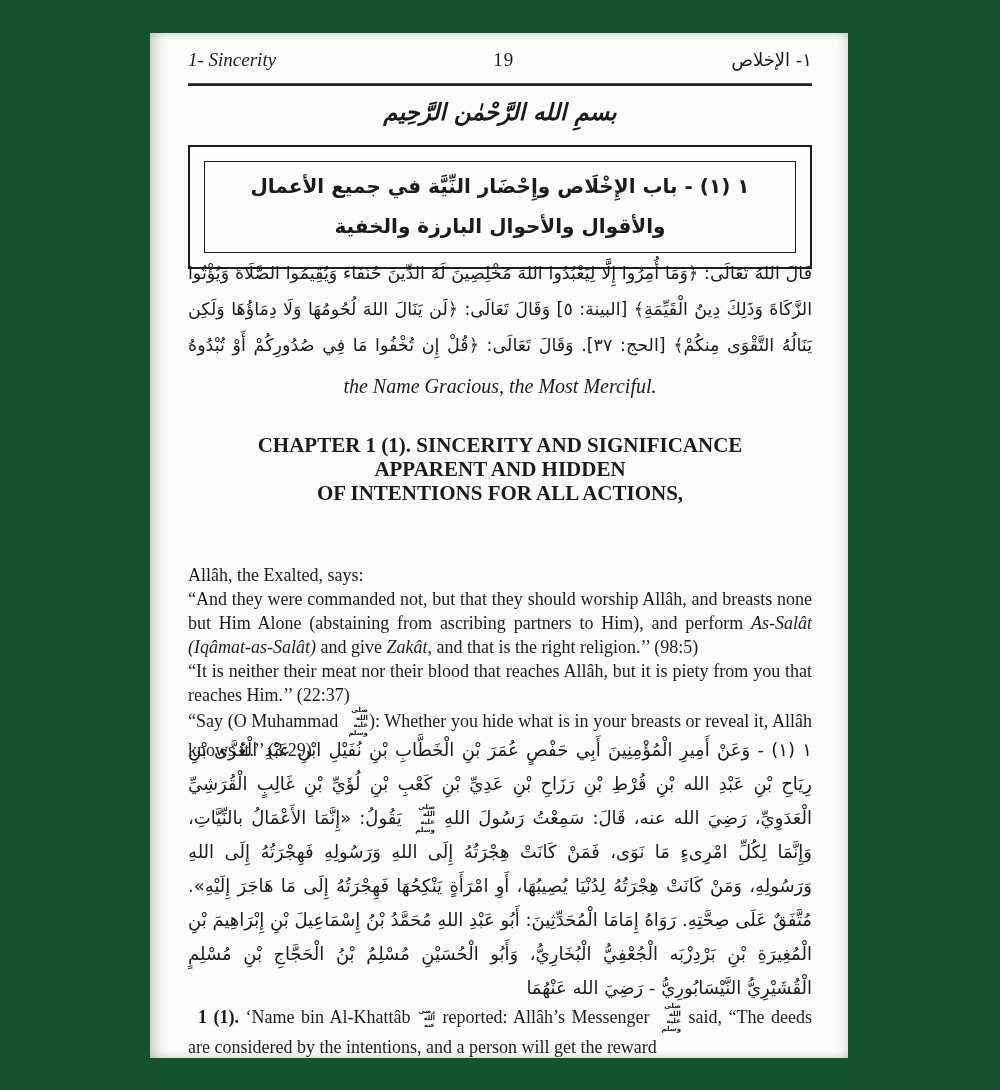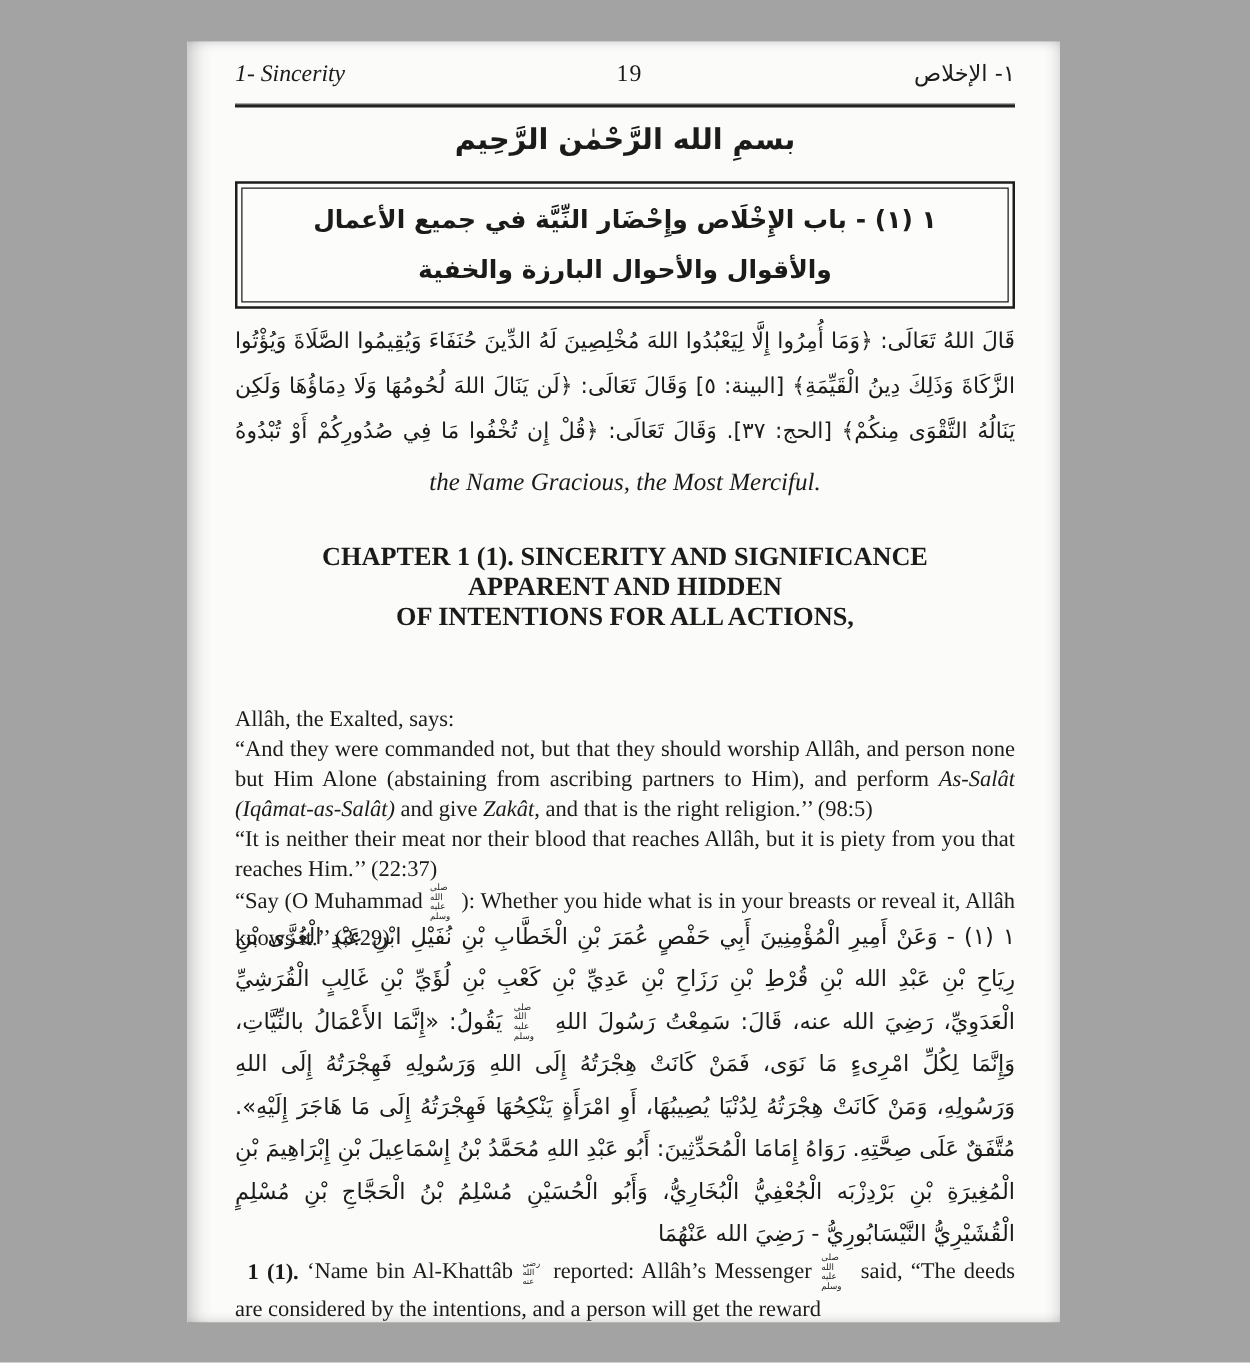--- a/index.html
+++ b/index.html
@@ -1,60 +1,60 @@
 <!DOCTYPE html>
 <html lang="en"><head>
 <meta charset="utf-8">
 <style>
   html,body{margin:0;padding:0;}
   .backdrop{
     position:relative;width:1000px;height:1090px;
-    background:#a3a3a3;overflow:hidden;
+    background:#14532d;overflow:hidden;
     font-family:"Liberation Serif",serif;color:#1b1b1b;
   }
   .page{
     position:absolute;left:150px;top:33px;width:698px;height:1025px;
     background:#fbfbf9;overflow:hidden;
     box-shadow:
       inset 12px 0 16px -9px rgba(40,40,40,.30),
       inset -9px 0 12px -8px rgba(40,40,40,.20),
       inset 0 7px 9px -7px rgba(40,40,40,.15),
       inset 0 -7px 9px -7px rgba(40,40,40,.15);
   }
   .abs{position:absolute;left:38px;right:36px;}
   
   .running-header{top:16px;display:flex;justify-content:space-between;align-items:baseline;}
   .h-en{font-style:italic;font-size:19px;}
   .h-num{font-size:19px;letter-spacing:1px;}
   .h-ar{font-family:"DejaVu Sans",sans-serif;font-size:18px;direction:rtl;}
   .header-rule{top:50px;height:2px;background:#222;border-top:1px solid #555;}
   
   .ar{font-family:"DejaVu Sans",sans-serif;direction:rtl;}
-  .bismillah{top:66px;text-align:center;font-size:23px;font-weight:bold;}
+  .bismillah{top:66px;text-align:center;font-size:23px;font-weight:bold;font-style:italic;}
   
-  .chapterbox{top:112px;border:2px solid #1d1d1d;padding:3px;background:#fcfcfb;}
+  .chapterbox{top:112px;border:2px solid #1d1d1d;padding:14px;background:#fcfcfb;}
   .chapterbox-inner{border:1.5px solid #1d1d1d;padding:4px 10px 6px;}
   .boxline{text-align:center;font-size:20px;font-weight:bold;line-height:40px;}
   
   .quran{top:222px;font-size:17.5px;line-height:36px;text-align:justify;height:110px;overflow:hidden;}
   
   .basmala{top:340px;text-align:center;font-style:italic;font-size:20px;line-height:27px;}
   
   .chaphead{top:400px;text-align:center;font-weight:bold;font-size:21px;line-height:24px;}
   
   .body-en{font-size:18px;line-height:24px;text-align:justify;}
   .body-en p{margin:0;}
   .body1{top:495px;height:244px;overflow:hidden;margin-top:35px;}
   .body2{top:970px;line-height:26px;}
   
   .hadith-ar{top:700px;font-size:18px;line-height:34px;text-align:justify;height:272px;overflow:hidden;}
   
   .medallion{
-    display:inline-block;vertical-align:middle;text-align:left;
-    font-family:"DejaVu Sans",sans-serif;font-weight:normal;direction:rtl;
+    display:inline-block;vertical-align:middle;text-align:right;
+    font-family:"DejaVu Sans",sans-serif;font-weight:bold;direction:rtl;
     font-size:7px;line-height:1.1;width:24px;margin:0 1px;
   }
   .medallion.small{width:17px;font-size:6.5px;}
   i{font-style:italic;}
   b{font-weight:bold;margin-left:10px;}
 </style>
 </head>
 <body>
 
 <div class="backdrop">
@@ -83,21 +83,21 @@
     </div>
 
     <div class="abs chaphead">
       <div>CHAPTER 1 (1). SINCERITY AND SIGNIFICANCE</div>
       <div>APPARENT AND HIDDEN</div>
       <div>OF INTENTIONS FOR ALL ACTIONS,</div>
     </div>
 
     <div class="abs body-en body1">
       <p>Allâh, the Exalted, says:</p>
-      <p><span>“And they were commanded not, but that they should worship Allâh, and person none but Him Alone (abstaining from ascribing partners to Him), and perform </span><i>As-Salât (Iqâmat-as-Salât)</i><span> and give </span><i>Zakât</i><span>, and that is the right religion.’’ (98:5)</span></p>
+      <p><span>“And they were commanded not, but that they should worship Allâh, and breasts none but Him Alone (abstaining from ascribing partners to Him), and perform </span><i>As-Salât (Iqâmat-as-Salât)</i><span> and give </span><i>Zakât</i><span>, and that is the right religion.’’ (98:5)</span></p>
       <p>“It is neither their meat nor their blood that reaches Allâh, but it is piety from you that reaches Him.’’ (22:37)</p>
       <p><span>“Say (O Muhammad </span><span class="medallion">صلى الله عليه وسلم</span><span>): Whether you hide what is in your breasts or reveal it, Allâh knows it.’’ (3:29)</span></p>
     </div>
 
     <div class="abs ar hadith-ar">
       <span>١ (١) -  وَعَنْ أَمِيرِ الْمُؤْمِنِينَ أَبِي حَفْصٍ عُمَرَ بْنِ الْخَطَّابِ بْنِ نُفَيْلِ ابْنِ عَبْدِ الْعُزَّى بْنِ رِيَاحِ بْنِ عَبْدِ الله بْنِ قُرْطِ بْنِ رَزَاحِ بْنِ عَدِيِّ بْنِ كَعْبِ بْنِ لُؤَيِّ بْنِ غَالِبٍ الْقُرَشِيِّ الْعَدَوِيِّ، رَضِيَ الله عنه، قَالَ: سَمِعْتُ رَسُولَ اللهِ </span><span class="medallion">صلى الله عليه وسلم</span><span> يَقُولُ: «إِنَّمَا الأَعْمَالُ بالنِّيَّاتِ، وَإِنَّمَا لِكُلِّ امْرِىءٍ مَا نَوَى، فَمَنْ كَانَتْ هِجْرَتُهُ إِلَى اللهِ وَرَسُولِهِ فَهِجْرَتُهُ إِلَى اللهِ وَرَسُولِهِ، وَمَنْ كَانَتْ هِجْرَتُهُ لِدُنْيَا يُصِيبُهَا، أَوِ امْرَأَةٍ يَنْكِحُهَا فَهِجْرَتُهُ إِلَى مَا هَاجَرَ إِلَيْهِ». مُتَّفَقٌ عَلَى صِحَّتِهِ. رَوَاهُ إِمَامَا الْمُحَدِّثِينَ: أَبُو عَبْدِ اللهِ مُحَمَّدُ بْنُ إِسْمَاعِيلَ بْنِ إِبْرَاهِيمَ بْنِ الْمُغِيرَةِ بْنِ بَرْدِزْبَه الْجُعْفِيُّ الْبُخَارِيُّ، وَأَبُو الْحُسَيْنِ مُسْلِمُ بْنُ الْحَجَّاجِ بْنِ مُسْلِمٍ الْقُشَيْرِيُّ النَّيْسَابُورِيُّ - رَضِيَ الله عَنْهُمَا</span>
       
     </div>
 
     <div class="abs body-en body2">

